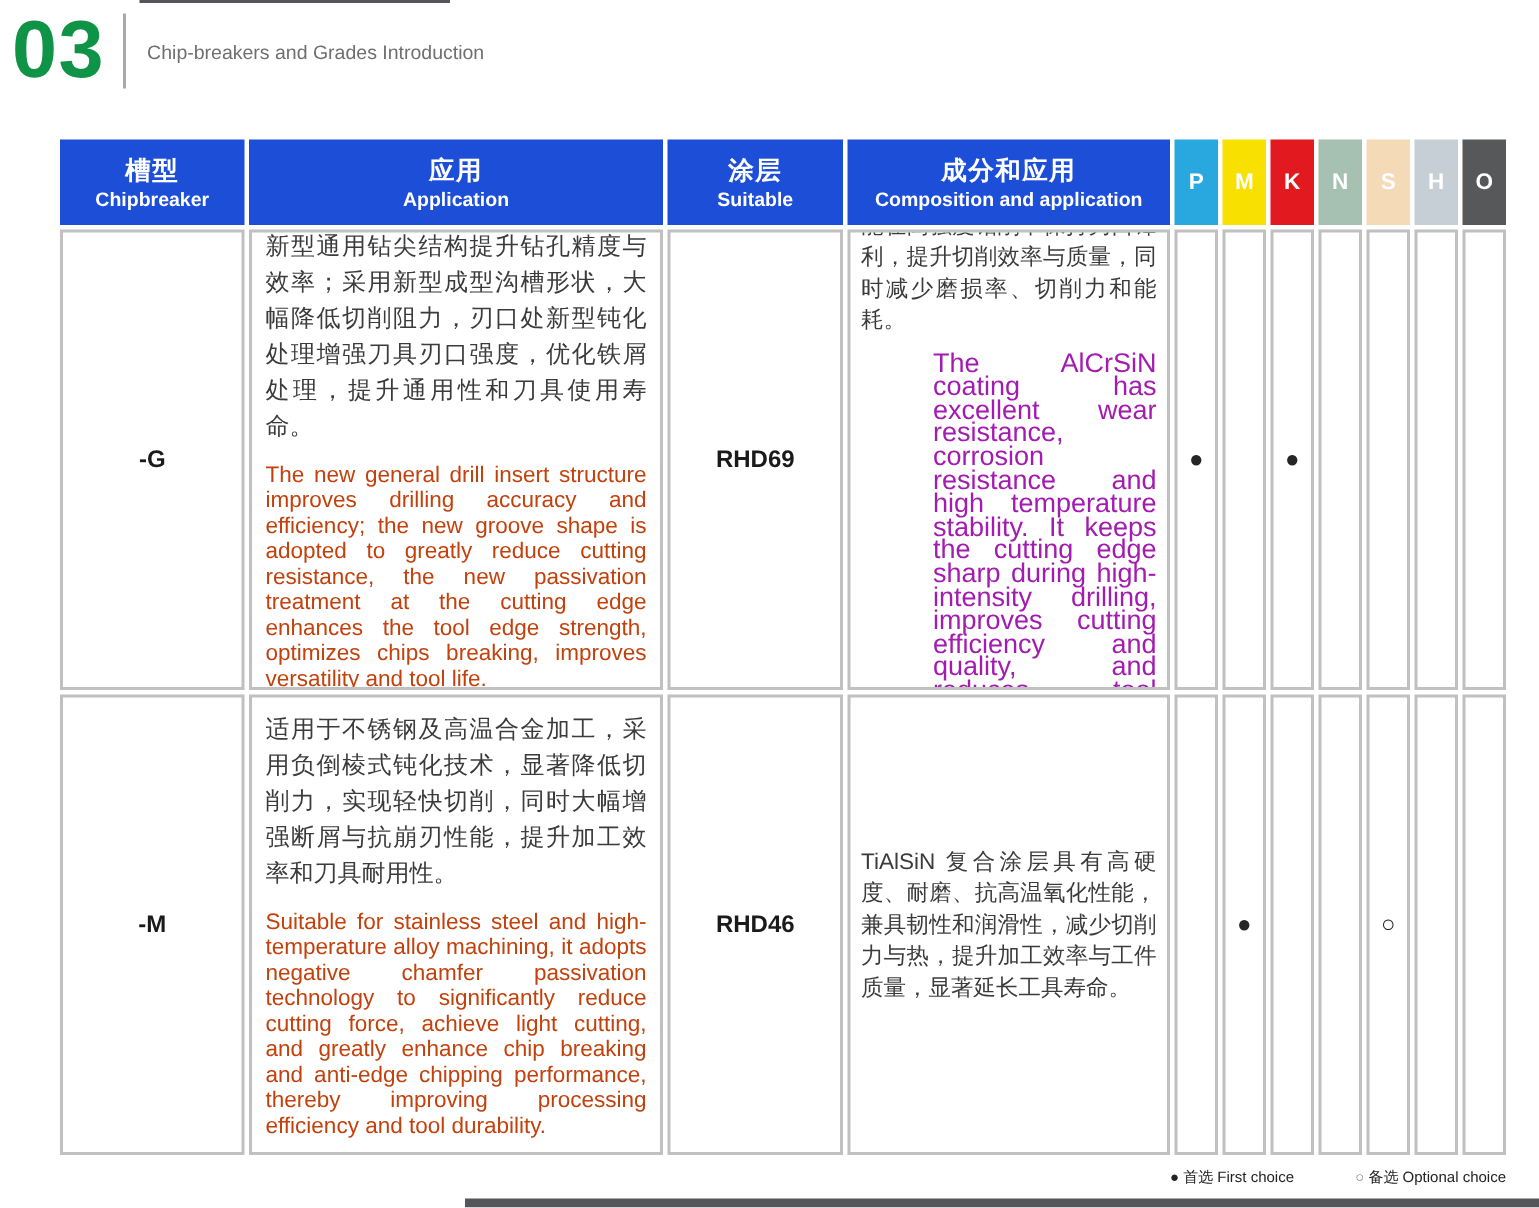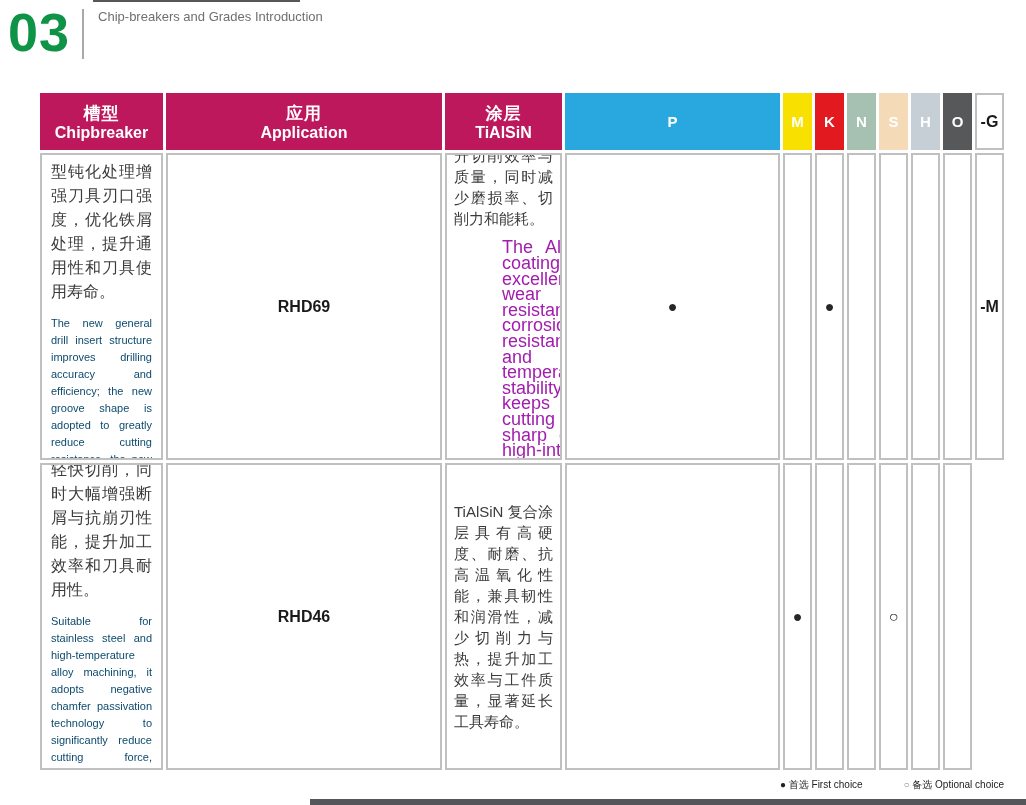--- a/index.html
+++ b/index.html
@@ -2,44 +2,44 @@
 <html><head>
 <meta charset="utf-8">
 <style>
   * { margin:0; padding:0; box-sizing:border-box; }
   html,body { width:1026px; height:805px; background:#fff; overflow:hidden;
               font-family:"Liberation Sans","DejaVu Sans",sans-serif; position:relative; }
 
   .top-cut-line { position:absolute; left:93px; top:0; width:207px; height:2px; background:#55565a; }
   .bottom-bar   { position:absolute; left:310px; right:0; bottom:0; height:6px; background:#55565a; }
 
-  .page-header { position:absolute; left:8px; top:6px; display:flex; align-items:flex-start; }
+  .page-header { position:absolute; left:8px; top:6px; display:flex; align-items:center; }
   .section-number { font-size:54px; line-height:52px; font-weight:800; color:#0e9347; letter-spacing:1px; }
   .header-divider { width:2px; height:50px; background:#a9a9a9; margin:3px 14px 0 12px; }
   .title-zh { font-size:23px; line-height:27px; font-weight:700; color:#0e9347; margin-top:2px; letter-spacing:1px; }
   .title-en { font-size:13px; color:#6f6f6f; margin-top:3px; }
 
   .tbl { position:absolute; left:40px; top:93px; width:964px;
          display:grid; grid-template-columns:123px 276px 117px 215px repeat(7,29px);
          grid-template-rows:57px 307px 307px; gap:3px; }
 
-  .hcell { background:#be185d; color:#fff; display:flex; flex-direction:column;
+  .hcell { background:#1d4ed8; color:#fff; display:flex; flex-direction:column;
            align-items:center; justify-content:center; text-align:center; }
   .hcell .hzh { font-size:17px; font-weight:700; line-height:22px; letter-spacing:1px; }
-  .hcell .hen { font-size:16px; font-weight:700; line-height:16px; }
+  .hcell .hen { font-size:13px; font-weight:700; line-height:16px; }
   .hcell.grade { font-size:15px; font-weight:700; }
 
   .cell { background:#fff; border:2px solid #c0c0c0; display:flex; flex-direction:column;
           align-items:center; justify-content:center; overflow:hidden; }
   .cell.big { font-size:16px; font-weight:700; color:#1a1a1a; }
   .cell.textcell { align-items:flex-start; text-align:justify; }
   .cell.app  { padding:6px 9px; gap:11px; }
   .cell.comp { padding:6px 7px; gap:11px; }
   .app .zh  { font-size:16px; line-height:24px; color:#3b3b3b; }
-  .app .en  { font-size:11px; line-height:17px; color:#0c4a6e; }
+  .app .en  { font-size:15px; line-height:17px; color:#c2410c; }
   .comp .zh { font-size:15px; line-height:21px; color:#3b3b3b; }
   .comp .en { font-size:18px; line-height:15.6px; color:#a21caf;margin-left:48px; }
   .cell.mark { font-size:16px; color:#262626; }
 
   .legend { position:absolute; left:40px; top:778px; width:964px; text-align:right;
             font-size:10px; color:#222; }
   .legend .item { margin-left:38px; }
   .legend .sym-hollow { color:#8a8a8a; }
 </style>
 </head>
@@ -60,21 +60,25 @@
   <div class="hcell">
     <span class="hzh">槽型</span>
     <span class="hen">Chipbreaker</span>
   </div>
   <div class="hcell">
     <span class="hzh">应用</span>
     <span class="hen">Application</span>
   </div>
   <div class="hcell">
     <span class="hzh">涂层</span>
-    <span class="hen">TiAlSiN</span>
+    <span class="hen">Suitable</span>
+  </div>
+  <div class="hcell">
+    <span class="hzh">成分和应用</span>
+    <span class="hen">Composition and application</span>
   </div>
   <div class="hcell grade" style="background: rgb(41, 168, 223);">P</div>
   <div class="hcell grade" style="background: rgb(248, 225, 0);">M</div>
   <div class="hcell grade" style="background: rgb(226, 26, 32);">K</div>
   <div class="hcell grade" style="background: rgb(166, 193, 177);">N</div>
   <div class="hcell grade" style="background: rgb(245, 218, 184);">S</div>
   <div class="hcell grade" style="background: rgb(197, 207, 213);">H</div>
   <div class="hcell grade" style="background: rgb(87, 88, 90);">O</div>
 
   <div class="cell big">-G</div>

